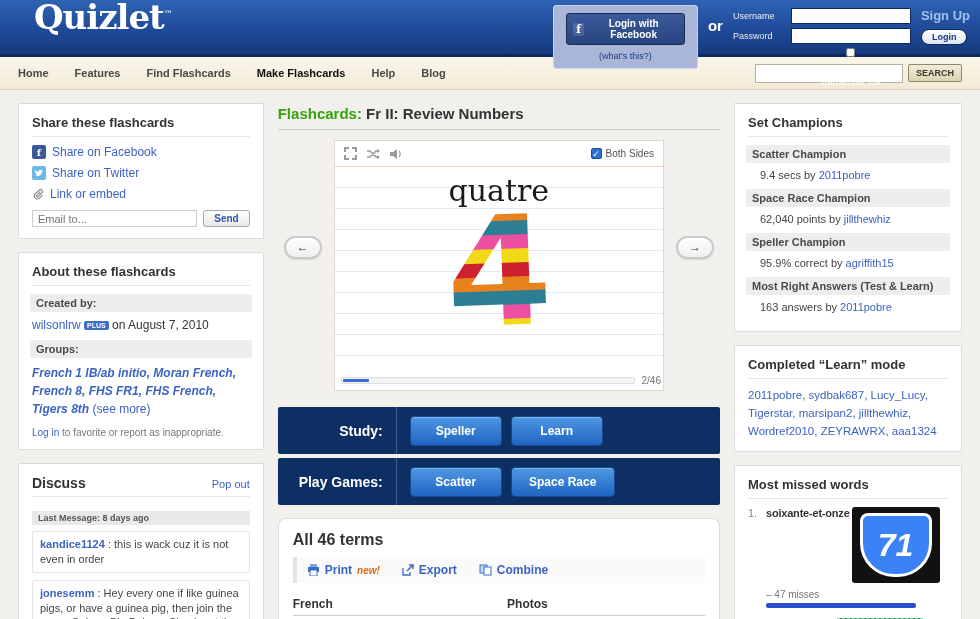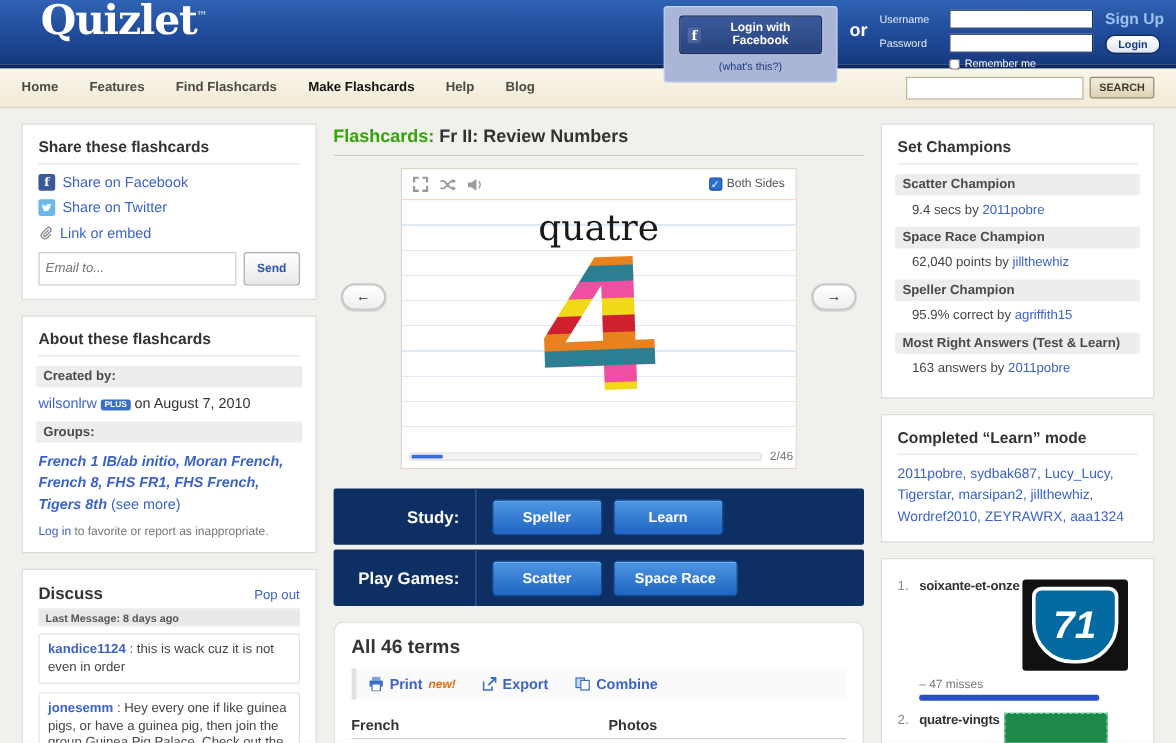--- a/index.html
+++ b/index.html
@@ -15,21 +15,21 @@
   .hdr-right { position:absolute; right:10px; top:5px; display:flex; align-items:flex-start; gap:10px; }
   .fb-panel { background:#a9b6d8; border:1px solid #c9d3ec; border-radius:3px; padding:7px 12px 5px; text-align:center; width:145px; }
   .fb-btn { display:flex; align-items:center; justify-content:center; gap:5px; background:linear-gradient(180deg,#3b5a9b,#29447e); border:1px solid #1a2c56; border-radius:3px; color:#fff; font-size:10px; font-weight:bold; padding:4px 6px; cursor:pointer; width:100%; }
   .fb-f { background:#fff2; width:13px; height:13px; display:inline-flex; align-items:center; justify-content:center; border-radius:2px; font-family:"DejaVu Serif",serif; font-weight:bold; font-size:11px; }
   .whats { display:inline-block; margin-top:4px; color:#1d3b7d; font-size:9px; }
   .or { color:#fff; font-weight:bold; font-size:15px; margin-top:12px; }
   .loginform { display:flex; flex-direction:column; gap:4px; margin-top:3px; }
   .lrow { display:flex; align-items:center; gap:6px; }
   .lrow label { color:#e8edf8; font-size:9px; width:52px; text-align:left; }
   .lrow input { width:120px; height:16px; border:1px solid #0d2a5e; font-size:10px; padding:0 3px; }
-  .remember { display:flex; align-items:center; gap:4px; color:#fff; font-size:9px; margin-left:58px; }
+  .remember { display:flex; align-items:center; gap:20px; color:#fff; font-size:9px; margin-left:58px;flex-direction:column; }
   .remember input { width:9px; height:9px; }
   .signup-col { display:flex; flex-direction:column; align-items:flex-start; gap:6px; margin-top:3px; }
   .signup { color:#9fc0f2; font-weight:bold; font-size:13px; text-decoration:none; }
   .login-pill { background:linear-gradient(180deg,#fff,#dfe6f2); border:1px solid #0d2a5e; border-radius:9px; font-size:9px; font-weight:bold; color:#16397e; padding:2px 10px; cursor:pointer; }
 
   
   .nav { height:33px; background:linear-gradient(180deg,#faf6ea,#f1ead6); border-bottom:1px solid #d8d0b8; display:flex; align-items:center; padding:0 18px; gap:26px; }
   .nav a { color:#4a4a44; font-weight:bold; font-size:11px; text-decoration:none; }
   .nav a.active { color:#111; }
   .nav-search { margin-left:auto; display:flex; align-items:center; gap:5px; }
@@ -44,31 +44,31 @@
   .panel { background:#fff; border:1px solid #dbdbdb; border-radius:1px; padding:11px 13px; }
   .ptitle { font-size:13px; font-weight:bold; color:#333; padding-bottom:6px; border-bottom:1px solid #e6e6e6; margin-bottom:8px; }
   .graybar { background:#ededed; font-size:11px; font-weight:bold; color:#4a4a4a; padding:3px 6px; border-radius:2px; margin:8px -2px 6px; }
 
   
   .share-item { display:flex; align-items:center; gap:6px; margin:7px 0; font-size:12px; }
   .sicon { width:14px; height:14px; display:inline-flex; align-items:center; justify-content:center; border-radius:2px; color:#fff; font-size:10px; font-weight:bold; flex:0 0 auto; }
   .sicon.fb { background:#3b5998; font-family:"DejaVu Serif",serif; }
   .sicon.tw { background:#6cb9e8; }
   .email-row { display:flex; gap:6px; margin-top:9px; }
-  .email-row input { flex:1; height:28px; border:1px solid #ccc; font-size:11px; padding:0 5px; color:#999;font-style:italic; }
+  .email-row input { flex:1; height:17px; border:1px solid #ccc; font-size:11px; padding:0 5px; color:#999; }
   .email-row button { background:linear-gradient(180deg,#fff,#e8e8e8); border:1px solid #aaa; border-radius:3px; font-size:10px; font-weight:bold; color:#2b57b0; padding:2px 10px; cursor:pointer; }
 
   
   .about-line { font-size:12px; color:#333; margin:4px 0 2px; }
   .plus-badge { background:#3b6ec7; color:#fff; font-size:7px; font-weight:bold; border-radius:2px; padding:1px 3px; vertical-align:1px; }
   .groups { font-size:12px; font-style:italic; font-weight:bold; line-height:1.5; }
   .loginnote { font-size:10px; color:#777; margin-top:9px; }
 
   
-  .discuss-head { display:flex; justify-content:space-between; align-items:baseline; border-bottom:1px solid #e6e6e6; padding-bottom:5px; margin-bottom:0; }
+  .discuss-head { display:flex; justify-content:space-between; align-items:baseline; border-bottom:1px solid #e6e6e6; padding-bottom:5px; margin-bottom:14px; }
   .discuss-head .t { font-size:14px; font-weight:bold; color:#333; }
   .discuss-head a { font-size:11px; }
   .lastmsg { background:#e9e9e9; font-size:9px; font-weight:bold; color:#555; padding:2px 6px; margin-bottom:6px; }
   .msg { border:1px solid #e2e2e2; background:#fff; border-radius:2px; padding:5px 7px; font-size:11px; color:#444; line-height:1.35; margin-bottom:7px; }
   .msg .u { color:#3b63c4; font-weight:bold; }
 
   
   .main-title { font-size:15px; font-weight:bold; color:#333; border-bottom:1px solid #ccc; padding:2px 0 7px; margin-bottom:10px; }
   .main-title .fl { color:#35a30b; }
 
@@ -110,21 +110,21 @@
   .tcol-p { width:48%; }
   .thead { font-size:12px; font-weight:bold; color:#333; border-bottom:1px solid #ccc; padding-bottom:4px; margin-bottom:8px; }
 
   
   .champ-line { font-size:11px; color:#444; margin:3px 12px 7px; }
   .learn-users { font-size:11.5px; line-height:1.55; }
   .missed-item { display:flex; font-size:11px; margin-top:6px; }
   .missed-rank { color:#888; width:18px; flex:0 0 auto; }
   .missed-term { font-weight:bold; color:#333; letter-spacing:-.2px; }
   .sign71-box { width:88px; height:76px; background:#111; border-radius:3px; display:flex; align-items:center; justify-content:center; flex:0 0 auto; }
-  .sign71 { width:72px; height:64px; background:#0369a1; border:3px solid #fff; border-radius:8px 8px 34px 34px; color:#fff; font-weight:bold; font-style:italic; font-size:32px; display:flex; align-items:center; justify-content:center; }
+  .sign71 { width:72px; height:64px; background:#3b82f6; border:3px solid #fff; border-radius:8px 8px 34px 34px; color:#fff; font-weight:bold; font-style:italic; font-size:32px; display:flex; align-items:center; justify-content:center; }
   .misses-note { font-size:10px; color:#777; margin:6px 0 3px 18px; }
   .missbar { height:5px; background:#2a50c8; border-radius:2px; width:150px; margin-left:18px; }
   .sign80 { width:86px; height:50px; background:#1d8a4a; border:1px dashed #7fd6a8; display:flex; align-items:center; justify-content:center; flex:0 0 auto; }
 
   svg { display:block; }
 </style>
 </head>
 <body>
 
 <div class="hdr">
@@ -378,20 +378,21 @@
         <a class="lnk">Tigerstar,</a>
         <a class="lnk">marsipan2,</a>
         <a class="lnk">jillthewhiz,</a>
         <a class="lnk">Wordref2010,</a>
         <a class="lnk">ZEYRAWRX,</a>
         <a class="lnk">aaa1324</a>
       </div>
     </div>
 
     <div class="panel">
+      <div class="ptitle">Most missed words</div>
       <div class="missed-item">
         <span class="missed-rank">1.</span>
         <span class="missed-term">soixante-et-onze</span>
         <div class="sign71-box" style="margin-left:2px;">
           <div class="sign71">71</div>
         </div>
       </div>
       <div class="misses-note">– 47 misses</div>
       <div class="missbar"></div>
       <div class="missed-item" style="margin-top:10px;">

